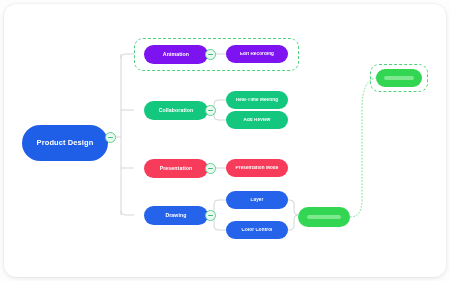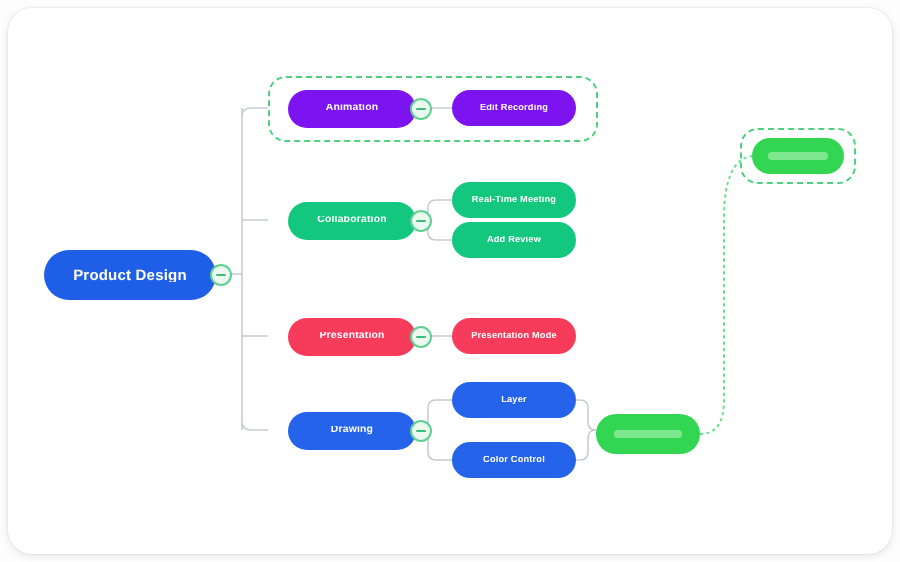--- a/index.html
+++ b/index.html
@@ -128,21 +128,21 @@
       <path d="M 214 196 L 222 196" fill="none" stroke="#c9ccd1" stroke-width="0.8"></path>
       <path d="M 214 226 L 222 226" fill="none" stroke="#c9ccd1" stroke-width="0.8"></path>
 
       <path d="M 282 196 L 286 196 Q 290 196 290 200 L 290 207 Q 290 211 294 211" fill="none" stroke="#c9ccd1" stroke-width="0.8"></path>
       <path d="M 282 226 L 286 226 Q 290 226 290 222 L 290 215 Q 290 211 294 211" fill="none" stroke="#c9ccd1" stroke-width="0.8"></path>
 
       <path d="M 346 213 Q 358 213 358 196 L 358 105 Q 358 76 372 74 L 380 74" fill="none" stroke="#6fde8c" stroke-width="1" stroke-dasharray="1.6 1.6"></path>
       <path d="M 378 71.2 L 383 74 L 378 76.8 Z" fill="#4bd470"></path>
     </svg>
 
-    <div class="node node-root" style="left:18px; top:121px; width:86px; height:25px; background:#1f5fe8;">
+    <div class="node node-root" style="left:18px; top:121px; width:86px; height:36px; background:#1f5fe8;">
       <span class="node-label">Product Design</span>
     </div>
     <div class="toggle" style="left:101px; top:128px;"></div>
 
     <div class="dashzone" style="left:130px; top:34px; width:165px; height:33px;"></div>
 
     <div class="node node-branch" style="left:140px; top:41px; width:64px; height:19px; background:#7c13f0;">
       <span class="node-label">Animation</span>
     </div>
     <div class="toggle" style="left:201px; top:45px;"></div>

